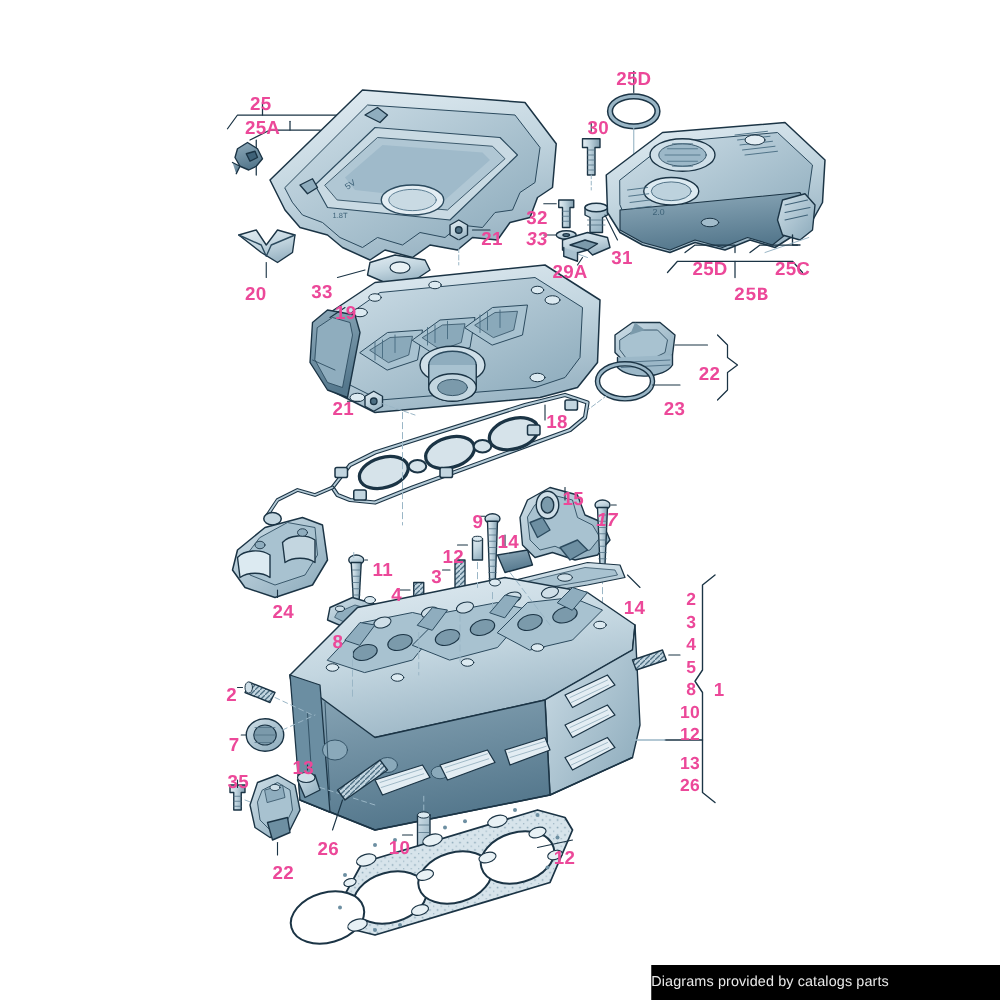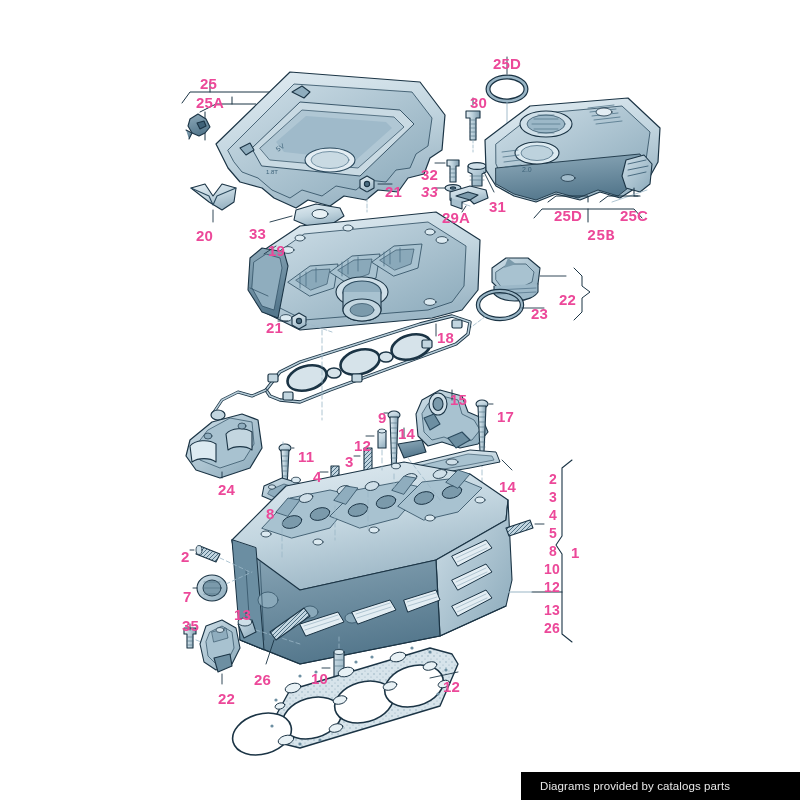--- a/index.html
+++ b/index.html
@@ -6,21 +6,21 @@
   body{width:800px;height:800px;overflow:hidden;
        font-family:"Liberation Sans",sans-serif;}
   #stage{position:relative;width:800px;height:800px;background:#fff;}
   #art{position:absolute;inset:0;}
   .lbl{position:absolute;font-family:"Liberation Sans",sans-serif;
        font-size:15px;font-weight:700;color:#ec4899;
        white-space:nowrap;letter-spacing:.2px;line-height:1;}
   .lbl.sm{font-size:14px;}
   #footer{position:absolute;left:521px;top:772px;width:279px;height:28px;
           background:#000;display:flex;align-items:center;}
-  #footer span{color:#e8e8e8;font-size:11.5px;padding-left:19px;
+  #footer span{color:#e8e8e8;font-size:11.5px;
                font-family:"Liberation Sans",sans-serif;letter-spacing:.1px;}
 </style>
 </head>
 <body>
 
 <div id="stage">
 
   <svg id="art" viewBox="0 0 800 800" width="800" height="800">
     <defs>
       <linearGradient id="gMetal" x1="0" y1="0" x2="0.4" y2="1">
@@ -614,24 +614,24 @@
       <div class="lbl" style="left: 493px; top: 56px;">25D</div>
       <div class="lbl" style="left: 470px; top: 95px;">30</div>
       <div class="lbl" style="left: 421px; top: 167px;">32</div>
       <div class="lbl" style="left: 421px; top: 184px; font-style: italic;">33</div>
       <div class="lbl" style="left: 489px; top: 199px;">31</div>
       <div class="lbl" style="left: 442px; top: 210px;">29A</div>
       <div class="lbl" style="left: 554px; top: 208px;">25D</div>
       <div class="lbl" style="left: 620px; top: 208px;">25C</div>
       <div class="lbl" style="left: 587px; top: 229px; font-family: Liberation Mono, monospace;">25B</div>
       <div class="lbl" style="left: 559px; top: 292px;">22</div>
-      <div class="lbl" style="left: 531px; top: 306px;">23</div>
+      <div class="lbl" style="left: 531px; top: 320px;">23</div>
       <div class="lbl" style="left: 437px; top: 330px;">18</div>
       <div class="lbl" style="left: 450px; top: 392px;">15</div>
-      <div class="lbl" style="left: 497px; top: 409px;">17</div>
+      <div class="lbl" style="left: 477px; top: 409px; font-style: italic;">17</div>
       <div class="lbl" style="left: 378px; top: 410px;">9</div>
       <div class="lbl" style="left: 398px; top: 426px;">14</div>
       <div class="lbl" style="left: 499px; top: 479px;">14</div>
       <div class="lbl" style="left: 354px; top: 438px;">12</div>
       <div class="lbl" style="left: 345px; top: 454px;">3</div>
       <div class="lbl" style="left: 298px; top: 449px;">11</div>
       <div class="lbl" style="left: 313px; top: 469px;">4</div>
       <div class="lbl" style="left: 266px; top: 506px;">8</div>
       <div class="lbl" style="left: 218px; top: 482px;">24</div>
       <div class="lbl" style="left: 181px; top: 549px;">2</div>

